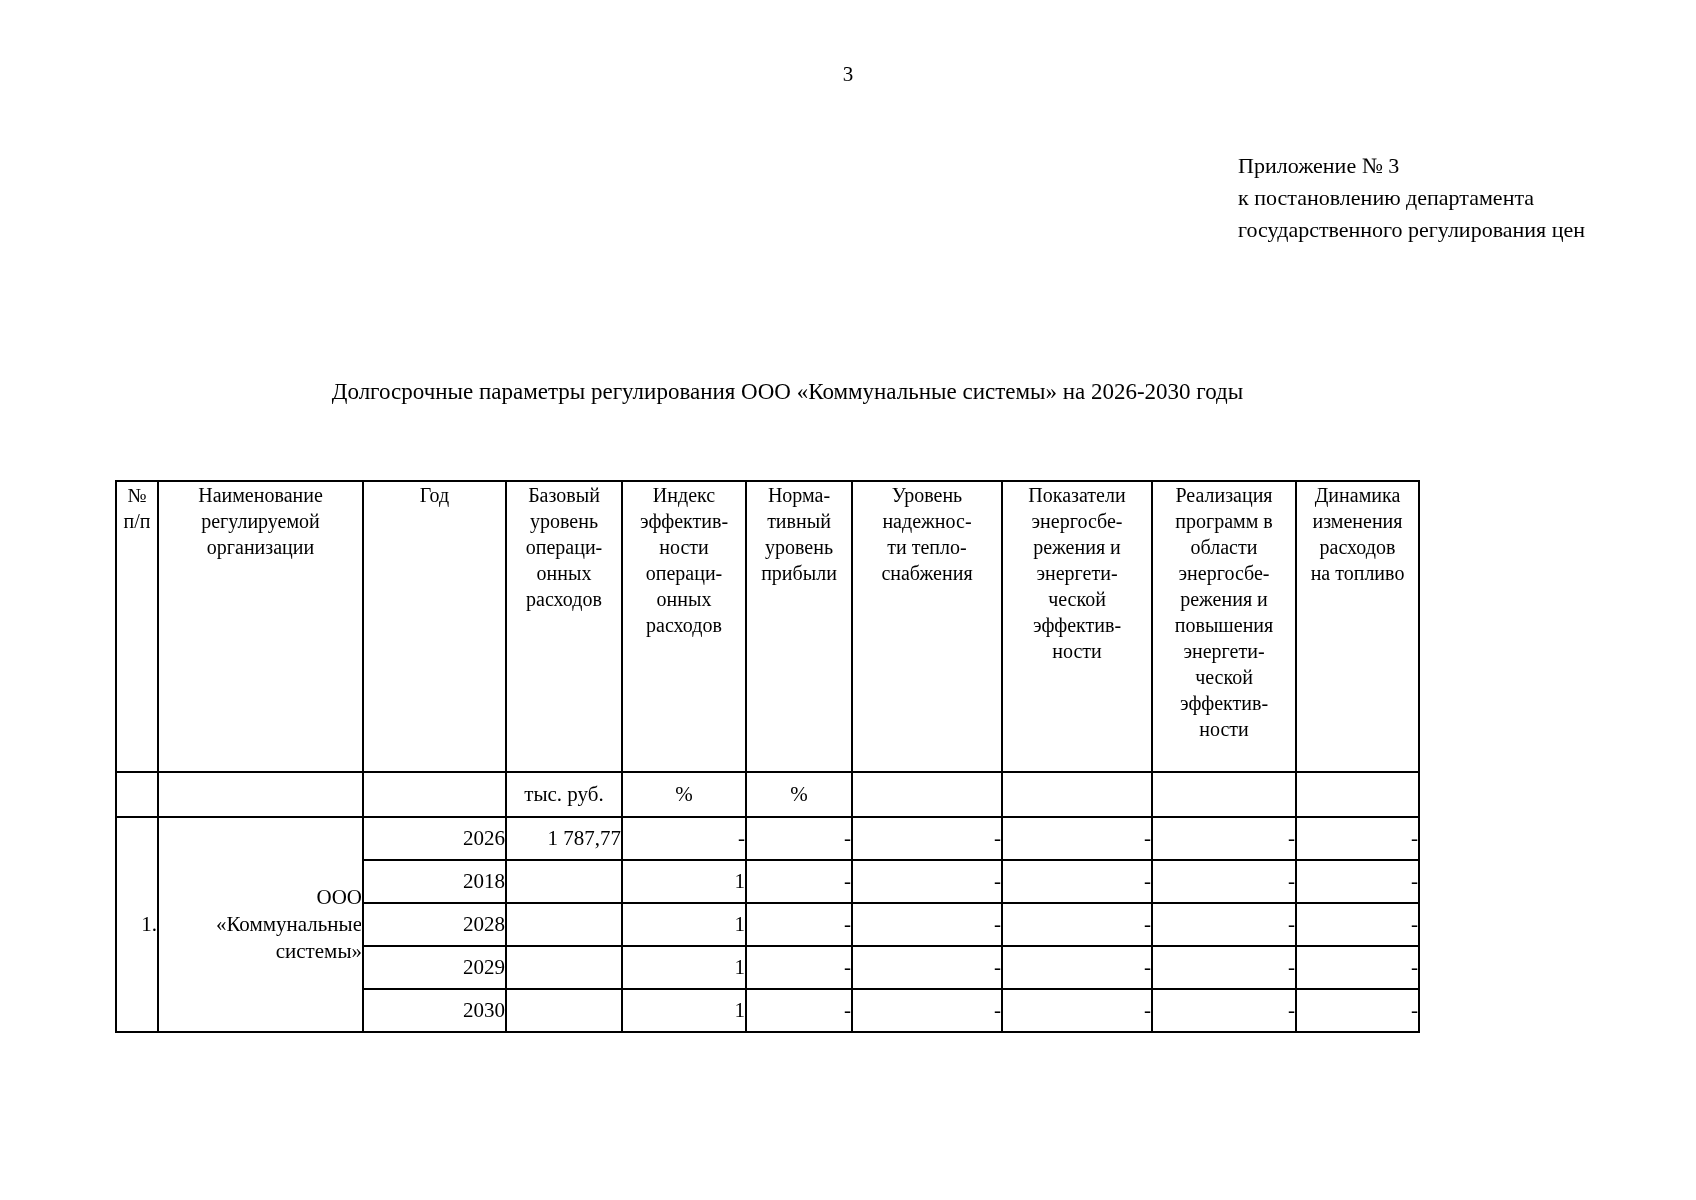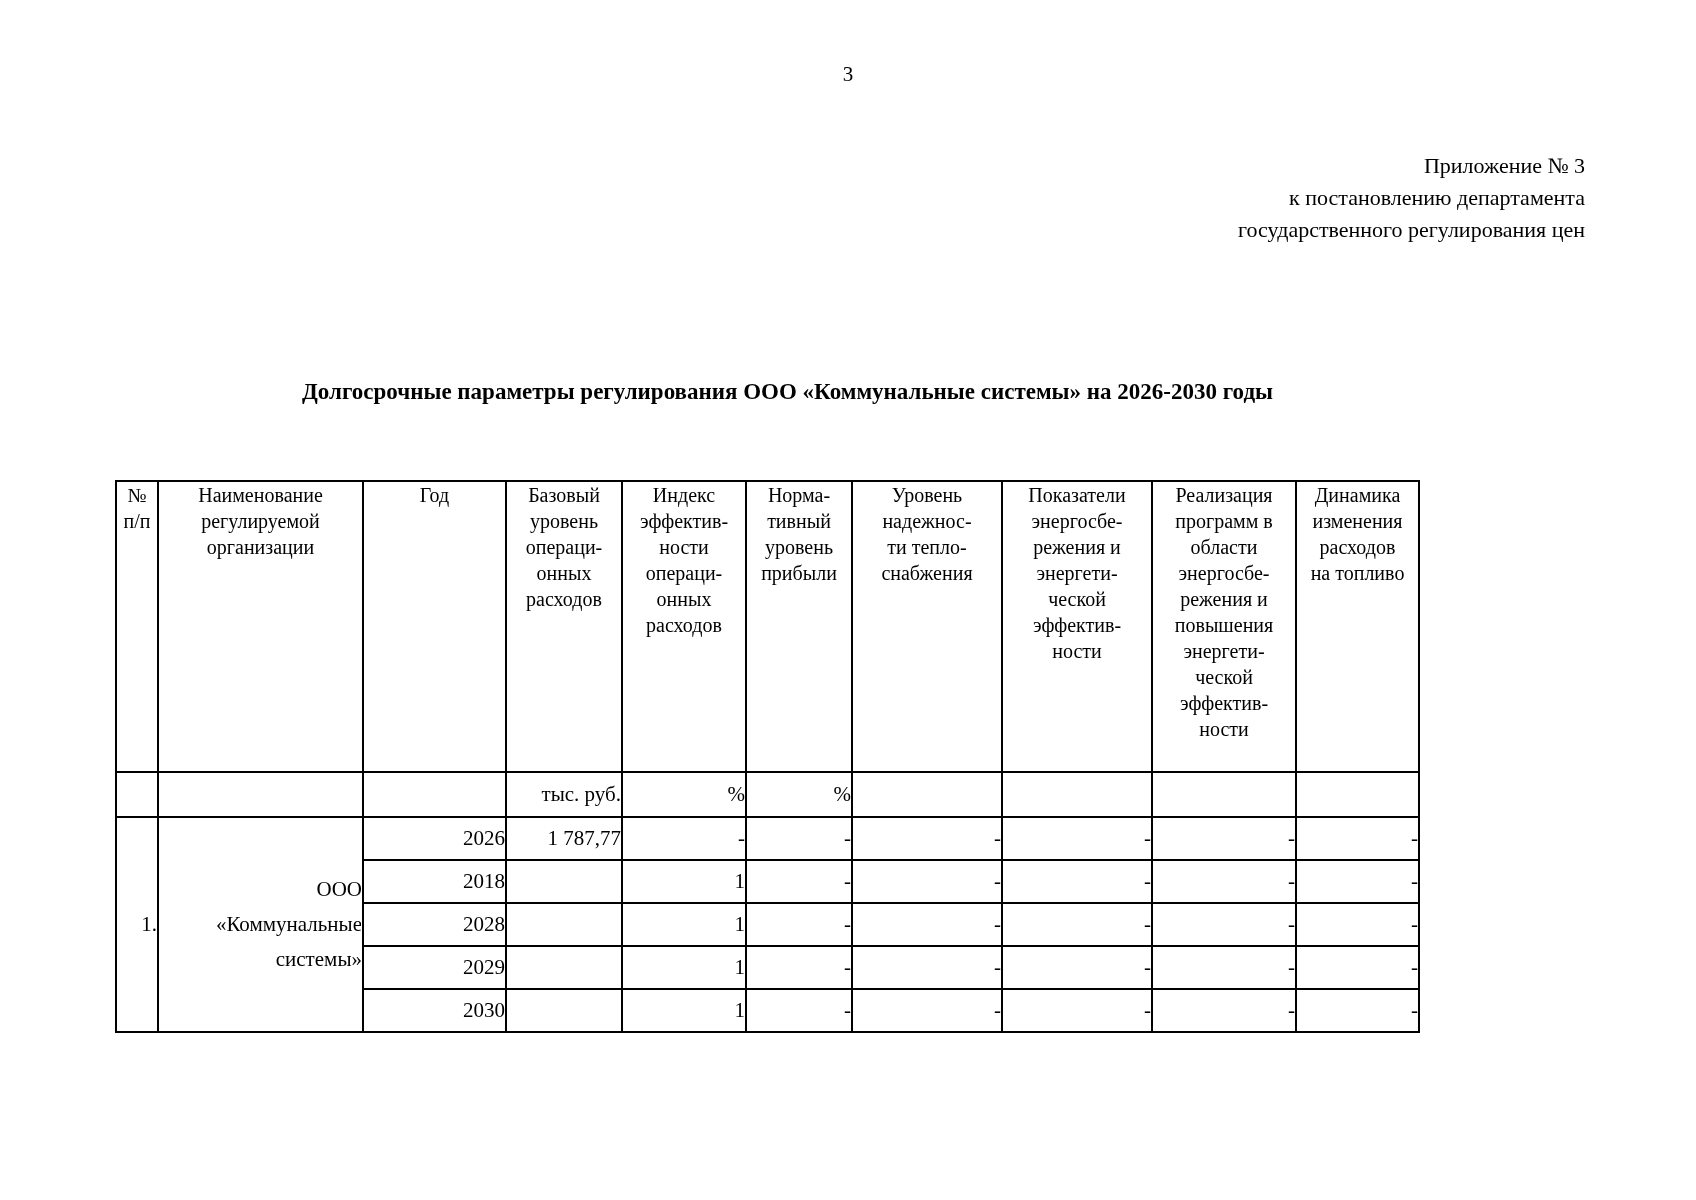--- a/index.html
+++ b/index.html
@@ -21,31 +21,30 @@
     top: 62px;
     left: 0;
     width: 1696px;
     text-align: center;
     font-size: 21px;
   }
   .appendix-header {
     position: absolute;
     top: 150px;
     right: 111px;
-    text-align: right;
     font-size: 22px;
     line-height: 32px;
   }
   .doc-title {
     position: absolute;
     top: 375px;
     left: 115px;
     width: 1345px;
     text-align: center;
-    font-weight: bold;
+    font-weight: normal;
     font-size: 23px;
     line-height: 34px;
   }
   table.params {
     position: absolute;
     top: 480px;
     left: 115px;
     width: 1303px;
     border-collapse: collapse;
     table-layout: fixed;
@@ -58,33 +57,33 @@
   td.th-cell {
     vertical-align: top;
     text-align: center;
     white-space: pre-line;
     font-size: 20px;
     line-height: 26px;
     padding-top: 6px;
   }
   tr.units-row td {
     height: 43px;
-    text-align: right;
+    text-align: center;
     vertical-align: middle;
     font-size: 21px;
   }
   tr.data-row td {
     height: 41px;
     text-align: right;
     vertical-align: middle;
     font-size: 21px;
   }
   td.org-cell {
     white-space: pre-line;
-    line-height: 35px;
+    line-height: 27px;
     border-radius: 6px;
   }
 </style>
 </head>
 <body>
 
 <div class="page">
 
   <div class="page-number">3</div>
 

